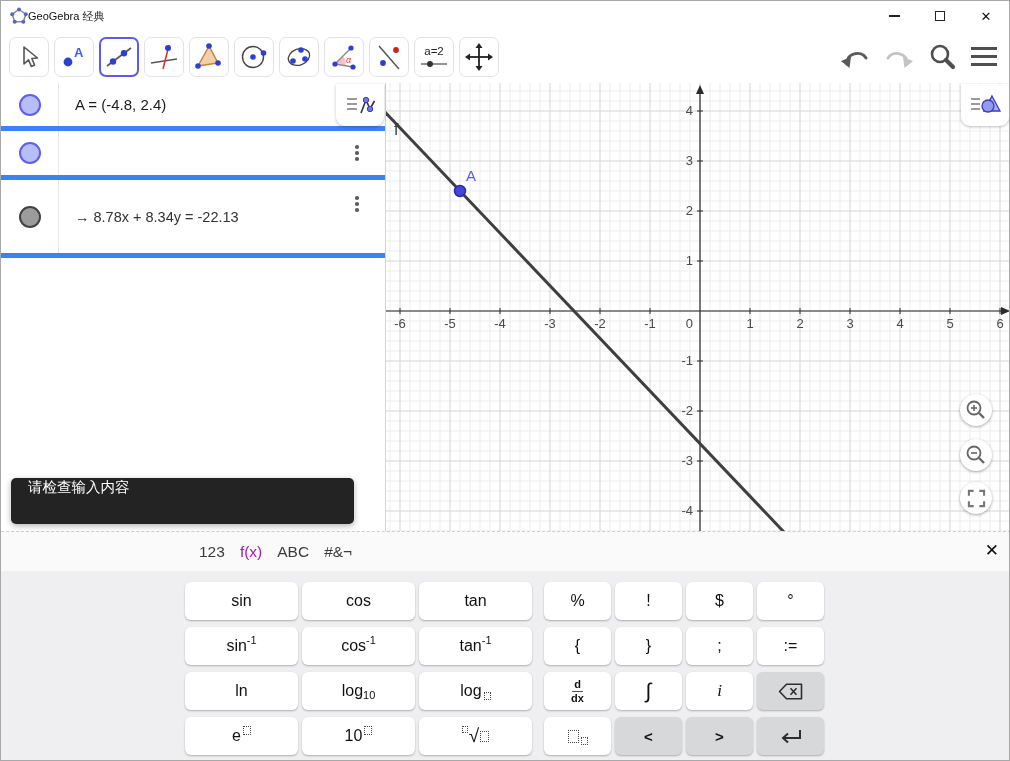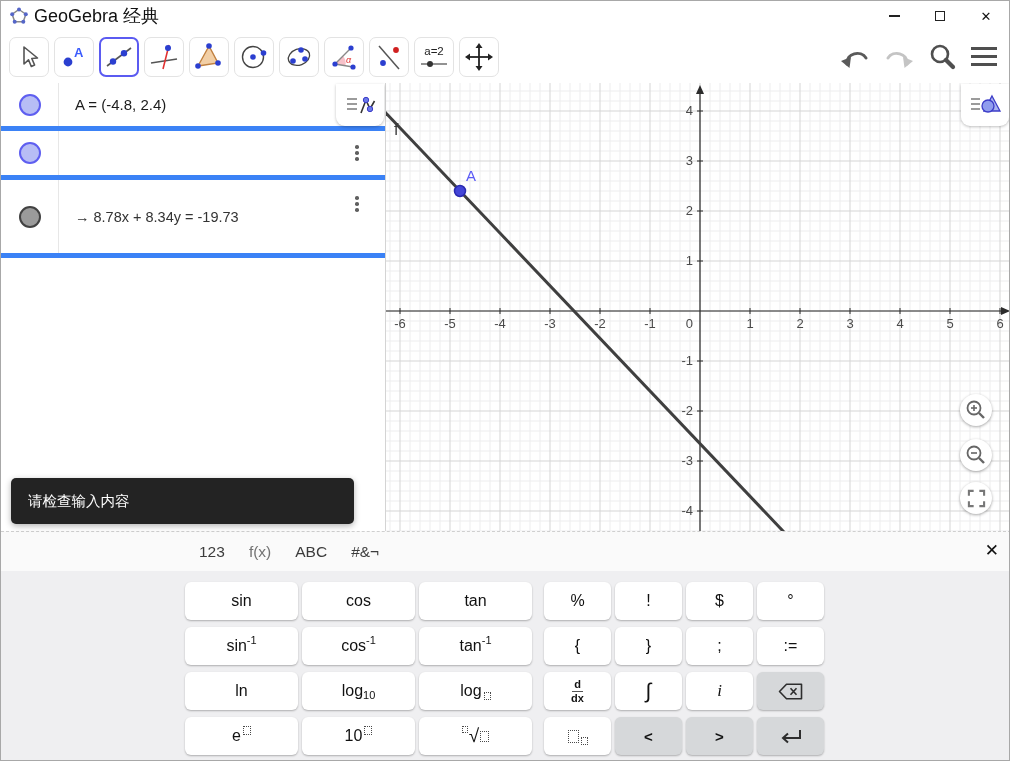--- a/index.html
+++ b/index.html
@@ -2,21 +2,21 @@
 <html><head>
 <meta charset="utf-8">
 <style>
   *{box-sizing:border-box;margin:0;padding:0}
   html,body{background:#e8e8e8}
   body{font-family:"Liberation Sans","DejaVu Sans",sans-serif}
   .window{position:relative;width:1010px;height:761px;background:#fff;border:1px solid #a8a8a8;overflow:hidden}
 
   
   .titlebar{height:30px;display:flex;align-items:center;padding-left:9px;background:#fff}
-  .titlebar .title{font-size:18px;color:#111;margin-left:6px}
+  .titlebar .title{font-size:11px;color:#111;}
   .win-controls{margin-left:auto;display:flex;height:100%}
   .win-btn{width:46px;height:100%;display:flex;align-items:center;justify-content:center;border:none;background:transparent;cursor:pointer}
   .min-glyph{display:block;width:11px;height:1.4px;background:#222}
   .max-glyph{display:block;width:10px;height:10px;border:1.1px solid #222}
   .close-glyph{font-size:13px;color:#111;line-height:1}
 
   
   .toolbar{position:relative;height:52px;background:#fff}
   .tools{position:absolute;left:8px;top:6px;display:flex;gap:5px}
   .tool{width:40px;height:40px;background:#fff;border:1px solid #e3e3e3;border-radius:7px;display:flex;align-items:center;justify-content:center;cursor:pointer;padding:0}
@@ -45,27 +45,27 @@
   .panel-style-btn{position:absolute;top:1px;width:48px;height:42px;background:#fff;border:none;border-radius:0 0 9px 9px;box-shadow:0 1px 3px rgba(0,0,0,.25);display:flex;align-items:center;justify-content:center;cursor:pointer;z-index:5}
   .algebra .panel-style-btn{right:1px}
 
   
   .graphics{flex:1;position:relative;background:#fff;overflow:hidden}
   .graphics svg.canvas{display:block}
   .graphics .panel-style-btn{right:2px}
   .gbtn{position:absolute;right:19px;width:32px;height:32px;border-radius:50%;background:#fff;border:none;box-shadow:0 1px 3px rgba(0,0,0,.35);display:flex;align-items:center;justify-content:center;cursor:pointer}
 
   
-  .toast{position:absolute;left:10px;top:477px;width:343px;height:46px;background:#232323;color:#fff;border-radius:5px;display:flex;align-items:center;padding-left:17px;font-size:14.5px;z-index:40;box-shadow:0 2px 6px rgba(0,0,0,.3)}
+  .toast{position:absolute;left:10px;top:477px;width:343px;height:46px;background:#232323;color:#fff;border-radius:5px;display:flex;align-items:flex-start;padding-left:17px;font-size:14.5px;z-index:40;box-shadow:0 2px 6px rgba(0,0,0,.3)}
 
   
   .kb-tabs{position:absolute;left:0;top:530px;width:1010px;height:40px;background:#fafafa;border-top:1px dashed #cfcfcf;display:flex;align-items:center}
-  .kb-tabrow{display:flex;gap:24px;margin-left:198px}
+  .kb-tabrow{display:flex;gap:15px;margin-left:198px}
   .kb-tab{border:none;background:transparent;font-size:15.5px;color:#3c3c3c;cursor:pointer;padding:2px 0}
-  .kb-tab.active{color:#737373}
+  .kb-tab.active{color:#a21caf}
   .kb-close{position:absolute;right:12px;top:8px;border:none;background:transparent;font-size:17px;color:#111;cursor:pointer}
   .kb-body{position:absolute;left:0;top:570px;width:1010px;height:191px;background:#efeff1}
   .kb-grid{position:absolute;left:184px;top:11px;display:flex;gap:12px}
   .kb-left{display:grid;grid-template-columns:repeat(3,113px);gap:7px 4px}
   .kb-right{display:grid;grid-template-columns:repeat(4,67px);gap:7px 4px}
   .key{height:38px;background:#fff;border:none;border-radius:6px;box-shadow:0 1px 2px rgba(0,0,0,.28);display:flex;align-items:center;justify-content:center;font-size:16px;color:#111;cursor:pointer;font-family:inherit}
   .key.gray{background:#d6d8da}
   .key .sup{font-size:11px;top:-6px}
   .key .sub{font-size:11px;position:relative;top:4px}
   .key .ital{font-style:italic;font-family:"Liberation Serif","DejaVu Serif",serif;font-size:17px}
@@ -255,21 +255,21 @@
             <i></i>
             <i></i>
           </button>
       </div>
 
       <div class="arow" style="height:78px">
         <div class="marker-col">
           <span class="dotmark gray"></span>
         </div>
         <div class="row-content">
-          <span class="row-sub">→  8.78x + 8.34y = -19.73</span>
+          <span class="row-sub">→  8.78x + 8.34y = -22.13</span>
         </div>
         <button class="kebab top">
             <i></i>
             <i></i>
             <i></i>
           </button>
       </div>
 
     </div>
 

